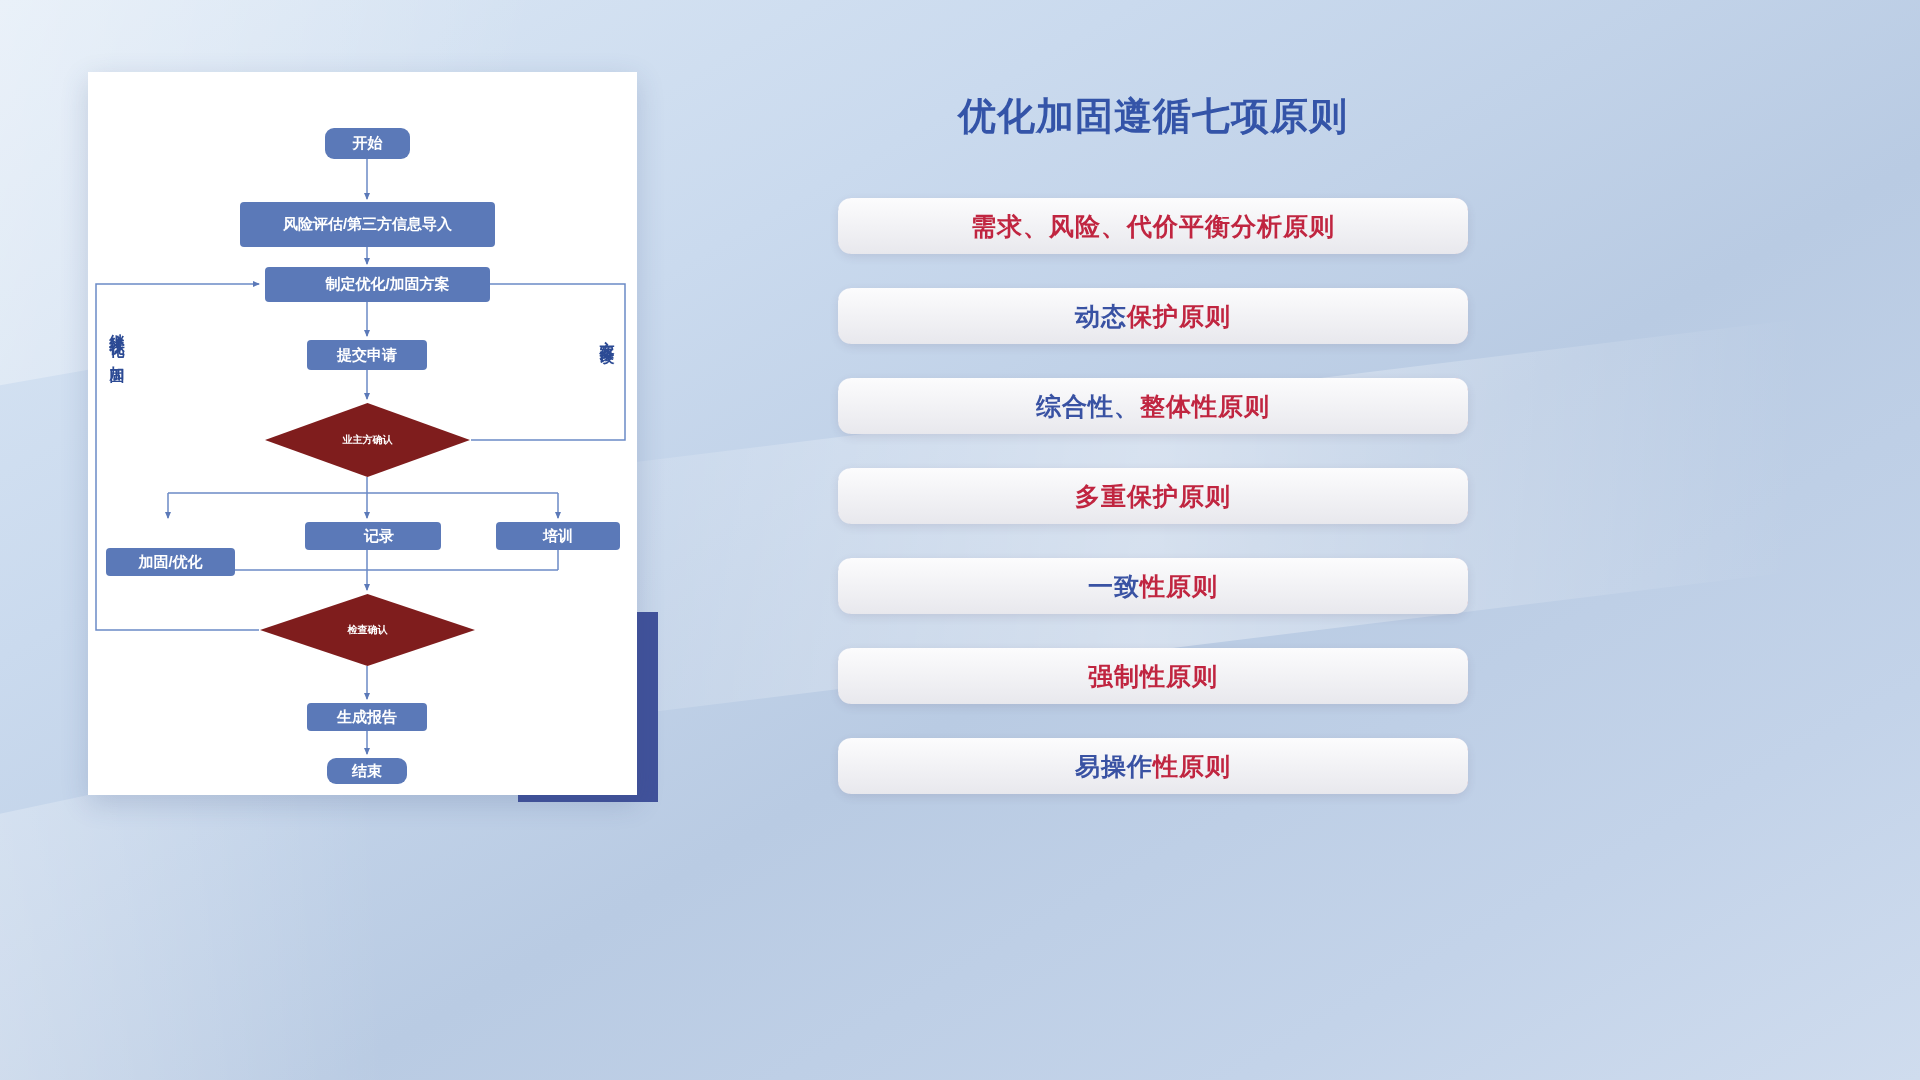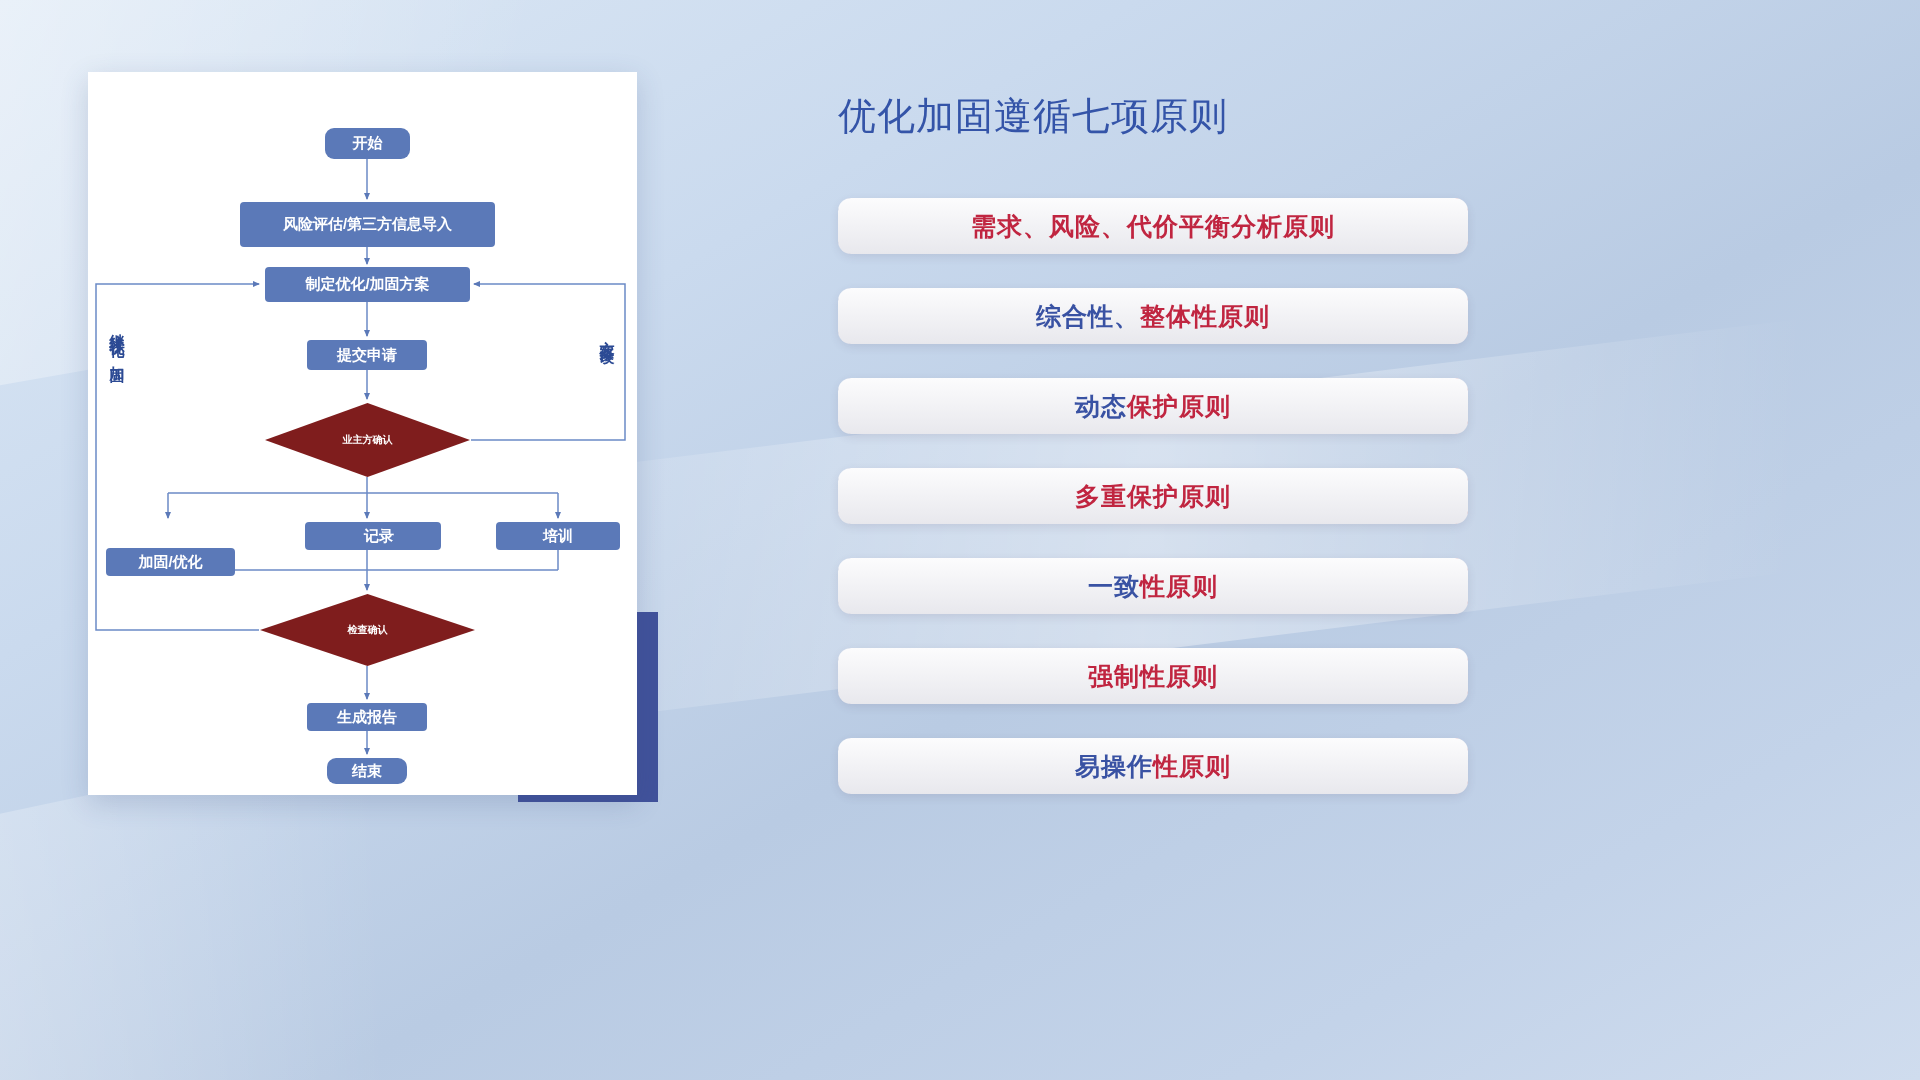--- a/index.html
+++ b/index.html
@@ -36,22 +36,22 @@
     clip-path:polygon(50% 0,100% 50%,50% 100%,0 50%);
   }
   .fc-vlabel {
     position:absolute; writing-mode:vertical-rl; text-orientation:upright;
     color:#2c4a94; font-weight:700; font-size:15px; letter-spacing:3px; line-height:1;
   }
 
   
   .right-panel { position:absolute; left:838px; top:92px; width:630px; }
   .panel-title {
-    margin:0 0 58px; text-align:left;
-    font-size:38px; line-height:48px; font-weight:400; color:#3454a8; letter-spacing:1px;
+    margin:0 0 58px; text-align:center;
+    font-size:38px; line-height:48px; font-weight:700; color:#3454a8; letter-spacing:1px;
   }
   .principle {
     height:56px; margin-bottom:34px; border-radius:15px; padding:0; box-sizing:border-box;
     background:linear-gradient(135deg,#3c4f9a 0%,#8c3050 45%,#b01f38 100%);
     box-shadow:0 3px 10px rgba(70,60,90,.12);
   }
   .principle-inner {
     height:100%; border-radius:13px;
     background:linear-gradient(180deg,#fcfcfd 0%,#e8e8ed 100%);
     display:flex; align-items:center; justify-content:center;
@@ -97,21 +97,21 @@
         <path d="M171 558 H8 V212 H171" marker-end="url(#ah)"></path>
         <path d="M279 594 V627" marker-end="url(#ah)"></path>
         <path d="M279 659 V682" marker-end="url(#ah)"></path>
       </g>
     </svg>
 
     <div class="fc-box fc-rounded" style="left:237px;top:56px;width:85px;height:31px;">开始</div>
 
     <div class="fc-box" style="left:152px;top:130px;width:255px;height:45px;">风险评估/第三方信息导入</div>
 
-    <div class="fc-box" style="left:177px;top:195px;width:205px;height:35px;">制定优化/加固方案</div>
+    <div class="fc-box" style="left:177px;top:195px;width:205px;height:35px;padding-left:20px;">制定优化/加固方案</div>
 
     <div class="fc-box" style="left:219px;top:268px;width:120px;height:30px;">提交申请</div>
 
     <div class="fc-diamond" style="left:177px;top:331px;width:205px;height:74px;">
       <span>业主方确认</span>
     </div>
 
     <div class="fc-box" style="left:18px;top:476px;width:129px;height:28px;">加固/优化</div>
 
     <div class="fc-box" style="left:217px;top:450px;width:124px;height:28px;padding-left:12px;">记录</div>
@@ -136,29 +136,29 @@
 
     <div class="principle">
       <div class="principle-inner">
           <span class="p-part1"></span>
           <span class="p-part2">需求、风险、代价平衡分析原则</span>
         </div>
     </div>
 
     <div class="principle">
       <div class="principle-inner">
-          <span class="p-part1">综合性、</span>
-          <span class="p-part2">整体性原则</span>
+          <span class="p-part1">动态</span>
+          <span class="p-part2">保护原则</span>
         </div>
     </div>
 
     <div class="principle">
       <div class="principle-inner">
-          <span class="p-part1">动态</span>
-          <span class="p-part2">保护原则</span>
+          <span class="p-part1">综合性、</span>
+          <span class="p-part2">整体性原则</span>
         </div>
     </div>
 
     <div class="principle">
       <div class="principle-inner">
           <span class="p-part1"></span>
           <span class="p-part2">多重保护原则</span>
         </div>
     </div>
 

